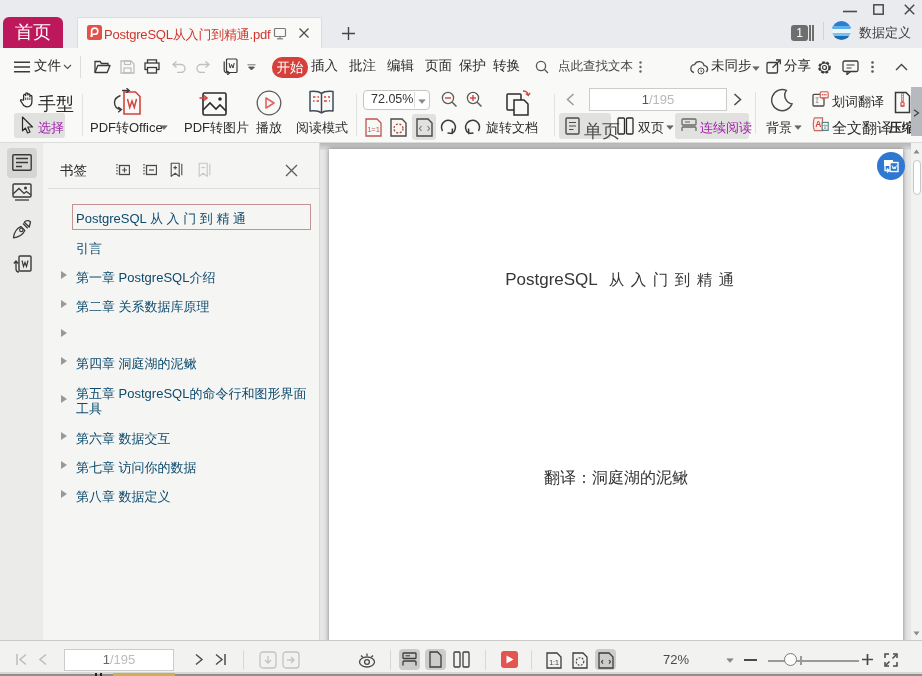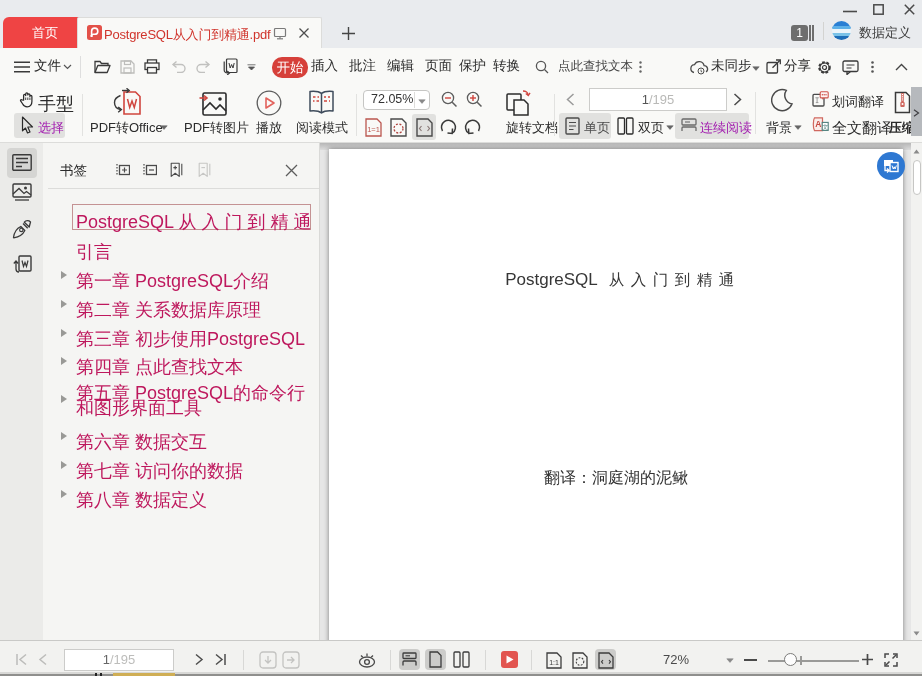--- a/index.html
+++ b/index.html
@@ -3,21 +3,21 @@
 <meta charset="utf-8">
 <style>
 * { margin:0; padding:0; box-sizing:border-box; }
 html,body { width:922px; height:676px; overflow:hidden; font-family:"Liberation Sans",sans-serif; }
 #app { position:relative; width:922px; height:676px; background:#f9f9f7; }
 .abs { position:absolute; }
 svg { display:block; }
 
 
 #tabbar { position:absolute; left:0; top:0; width:922px; height:48px; background:#e9ebee; }
-#tab-home { position:absolute; left:3px; top:17px; width:84px; height:31px; background:#ef4444; border-radius:6px 6px 0 0; color:#fff; font-size:13px; text-align:center; line-height:31px; }
+#tab-home { position:absolute; left:3px; top:17px; width:60px; height:31px; background:#be185d; border-radius:6px 6px 0 0; color:#fff; font-size:18px; text-align:center; line-height:31px; }
 #tab-doc { position:absolute; left:77px; top:17px; width:245px; height:31px; background:#f9f9f7; border:1px solid #dcdcda; border-bottom:none; border-radius:2px 2px 0 0; }
 #tab-doc .title { position:absolute; left:26px; top:8px; font-size:13px; letter-spacing:-0.2px; color:#d0342c; white-space:nowrap; }
 #plus { position:absolute; left:341px; top:26px; width:20px; height:20px; color:#333; font-size:20px; line-height:20px; text-align:center; }
 
 
 #menubar { position:absolute; left:0; top:48px; width:922px; height:36px; background:#f9f9f7; }
 .menuitem { position:absolute; top:0; height:36px; line-height:36px; font-size:13.5px; color:#2b2b2b; }
 #btn-start { position:absolute; left:272px; top:9px; width:36px; height:21px; background:#d6403a; border-radius:10px; color:#fff; font-size:13.5px; text-align:center; line-height:21px; }
 
 
@@ -29,21 +29,21 @@
 
 
 #main { position:absolute; left:0; top:143px; width:922px; height:497px; }
 #leftstrip { position:absolute; left:0; top:0; width:43px; height:497px; background:#ebebe9; }
 #panel { position:absolute; left:43px; top:0; width:277px; height:497px; background:#f5f5f3; border-right:1px solid #d9d9d7; }
 #docarea { position:absolute; left:320px; top:0; width:591px; height:497px; background:#e6e6e6; overflow:hidden; }
 #page { position:absolute; left:9px; top:6px; width:574px; height:600px; background:#fff; box-shadow:0 0 5px rgba(0,0,0,0.45); }
 #scrollbar { position:absolute; left:911px; top:0; width:11px; height:497px; background:#f2f2f0; }
 
 
-.bmitem { position:absolute; left:76px; font-size:18px; color:#be185d; white-space:nowrap; }
+.bmitem { position:absolute; left:76px; font-size:13px; color:#0c4a6e; white-space:nowrap; }
 .tri { position:absolute; left:61px; width:0; height:0; border-left:6px solid #999996; border-top:4.5px solid transparent; border-bottom:4.5px solid transparent; }
 
 
 #statusbar { position:absolute; left:0; top:640px; width:922px; height:32px; background:#f2f2f0; border-top:1px solid #c9c9c7; }
 #bottomstrip { position:absolute; left:0; top:672px; width:922px; height:4px; background:#d8d8d6; border-bottom:2px solid #8f8f8d; }
 </style>
 </head>
 <body>
 <div id="app">
   <div id="tabbar">
@@ -292,38 +292,38 @@
         <path d="M15.5 14 a7 7 0 1 0 -10 2" fill="none" stroke="#3a3a3a" stroke-width="1.5"></path>
         <path d="M5.5 11.5 L5.8 16.5 L10.5 16" fill="none" stroke="#3a3a3a" stroke-width="1.5"></path>
       </svg>
 
     <svg class="abs" style="left:504px;top:4px" width="30" height="29" viewBox="0 0 30 29">
         <rect x="3" y="6" width="14" height="16" rx="1" fill="#f9f9f7" stroke="#2b2b2b" stroke-width="1.5"></rect>
         <path d="M10 12 H20 L24 16 V27 H10 Z" fill="#f9f9f7" stroke="#2b2b2b" stroke-width="1.5"></path>
         <path d="M19 3 a5 4 0 0 1 5 4" fill="none" stroke="#d0453e" stroke-width="1.4"></path>
         <path d="M21.8 5.5 L24.3 7.5 L26 4.8" fill="none" stroke="#d0453e" stroke-width="1.4"></path>
       </svg>
-    <div class="tlabel" style="left:506px;top:35px;font-size:13px;">旋转文档</div>
+    <div class="tlabel" style="left:486px;top:35px;font-size:13px;">旋转文档</div>
     <div class="vsep" style="left:554px;top:10px;height:42px;"></div>
 
     <svg class="abs" style="left:566px;top:9px" width="9" height="13" viewBox="0 0 9 13">
         <path d="M7.5 1 L1.5 6.5 L7.5 12" fill="none" stroke="#9a9a9a" stroke-width="1.5"></path>
       </svg>
     <div class="abs" style="left:589px;top:4px;width:138px;height:23px;background:#fff;border:1px solid #ccccca;"></div>
     <div class="abs" style="left:589px;top:8px;width:138px;text-align:center;font-size:13px;color:#555;">1<span style="color:#b9b9b7;">/195</span></div>
     <svg class="abs" style="left:733px;top:9px" width="9" height="13" viewBox="0 0 9 13">
         <path d="M1.5 1 L7.5 6.5 L1.5 12" fill="none" stroke="#4a4a4a" stroke-width="1.5"></path>
       </svg>
 
     <div class="selbg abs" style="left:559px;top:29px;width:52px;height:26px;"></div>
     <svg class="abs" style="left:565px;top:33px" width="15" height="18" viewBox="0 0 15 18">
         <rect x="1" y="1" width="13" height="16" rx="1" fill="none" stroke="#4c4c4c" stroke-width="1.4"></rect>
         <path d="M4 5.5 H11 M4 9 H11 M4 12.5 H8.5" stroke="#4c4c4c" stroke-width="1.2"></path>
       </svg>
-    <div class="tlabel" style="left:584px;top:35px;font-size:13px;color:#4c4c4c;">单页</div>
+    <div class="tlabel" style="left:584px;top:35px;font-size:18px;color:#4c4c4c;">单页</div>
     <svg class="abs" style="left:617px;top:33px" width="17" height="18" viewBox="0 0 17 18">
         <rect x="1" y="1" width="6.5" height="16" rx="1" fill="none" stroke="#2b2b2b" stroke-width="1.3"></rect>
         <rect x="9.5" y="1" width="6.5" height="16" rx="1" fill="none" stroke="#2b2b2b" stroke-width="1.3"></rect>
       </svg>
     <div class="tlabel" style="left:638px;top:35px;font-size:13px;">双页</div>
     <svg class="abs" style="left:666px;top:41px" width="8" height="5" viewBox="0 0 8 5">
         <path d="M0.8 0.8 L4 4.4 L7.2 0.8 Z" fill="#666" stroke="#666" stroke-width="0.6"></path>
       </svg>
     <div class="selbg abs" style="left:675px;top:29px;width:74px;height:26px;"></div>
     <svg class="abs" style="left:681px;top:34px" width="16" height="16" viewBox="0 0 16 16">
@@ -442,23 +442,22 @@
       <div class="abs" style="left:5px;top:45px;width:271px;height:1px;background:#dcdcda;"></div>
 
       <div class="abs" style="left:29px;top:61px;width:239px;height:26px;border:1px solid #c49293;"></div>
       <div class="bmitem" style="top:67px;left:33px;">PostgreSQL 从 入 门 到 精 通</div>
       <div class="bmitem" style="top:97px;left:33px;">引言</div>
       <div class="tri" style="top:128px;left:18px;"></div>
         <div class="bmitem" style="top:126px;left:33px;">第一章 PostgreSQL介绍</div>
       <div class="tri" style="top:157px;left:18px;"></div>
         <div class="bmitem" style="top:155px;left:33px;">第二章 关系数据库原理</div>
       <div class="tri" style="top:186px;left:18px;"></div>
-        <div class="bmitem" style="top:184px;left:33px;">第三章 初步使用PostgreSQL</div>
       <div class="tri" style="top:214px;left:18px;"></div>
-        <div class="bmitem" style="top:212px;left:33px;">第四章 点此查找文本</div>
+        <div class="bmitem" style="top:212px;left:33px;">第四章 洞庭湖的泥鳅</div>
       <div class="tri" style="top:252px;left:18px;"></div>
         <div class="bmitem" style="top:243px;left:33px;white-space:normal;width:242px;line-height:15px;">第五章 PostgreSQL的命令行和图形界面工具</div>
       <div class="tri" style="top:289px;left:18px;"></div>
         <div class="bmitem" style="top:287px;left:33px;">第六章 数据交互</div>
       <div class="tri" style="top:318px;left:18px;"></div>
         <div class="bmitem" style="top:316px;left:33px;">第七章 访问你的数据</div>
       <div class="tri" style="top:347px;left:18px;"></div>
         <div class="bmitem" style="top:345px;left:33px;">第八章 数据定义</div>
     </div>
     <div id="scrollbar">

